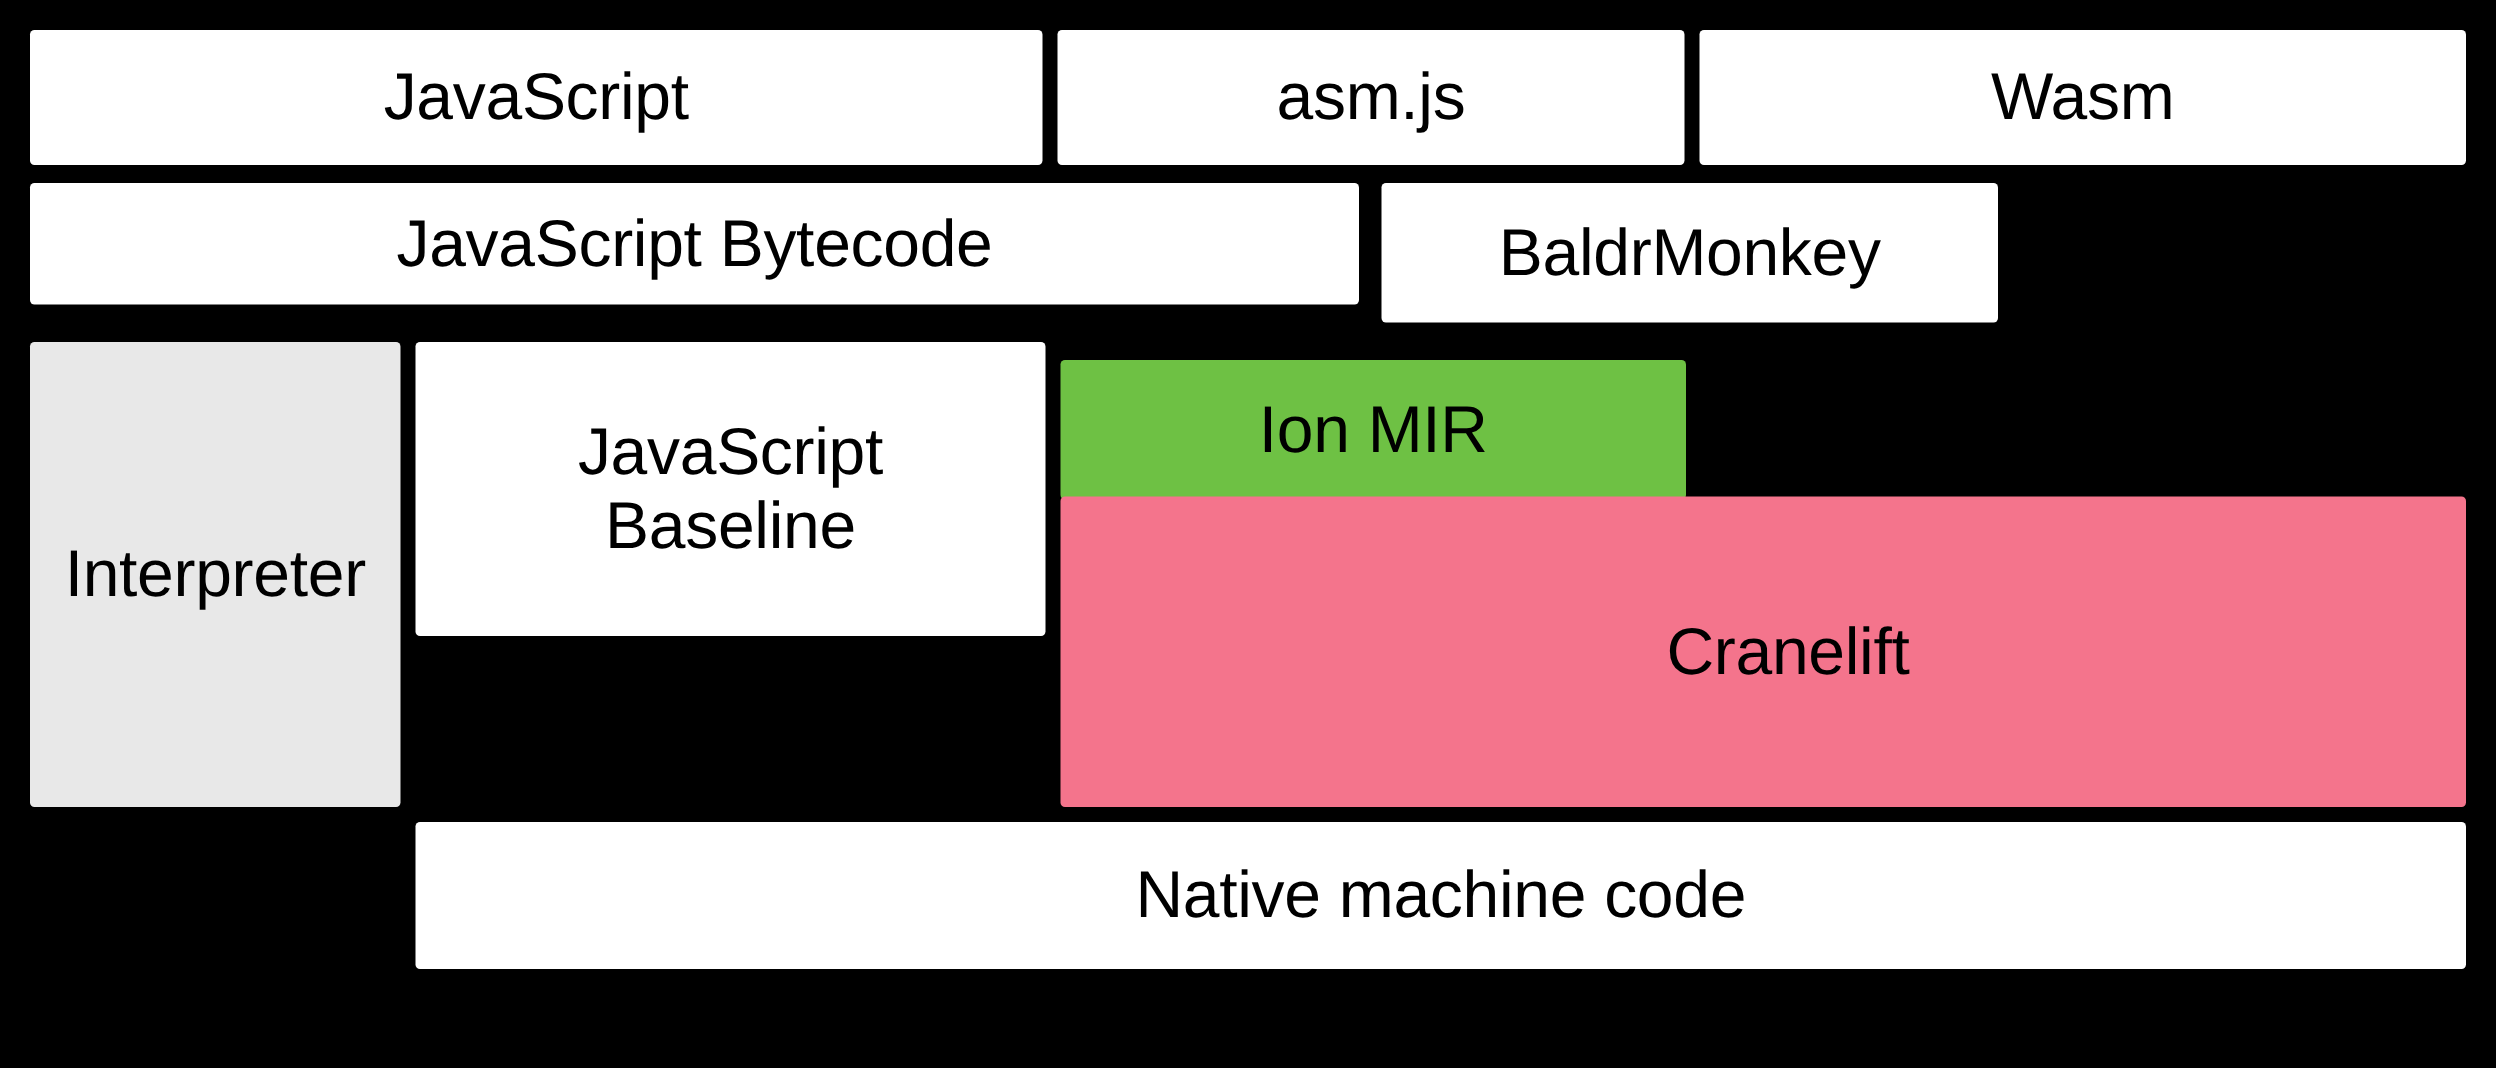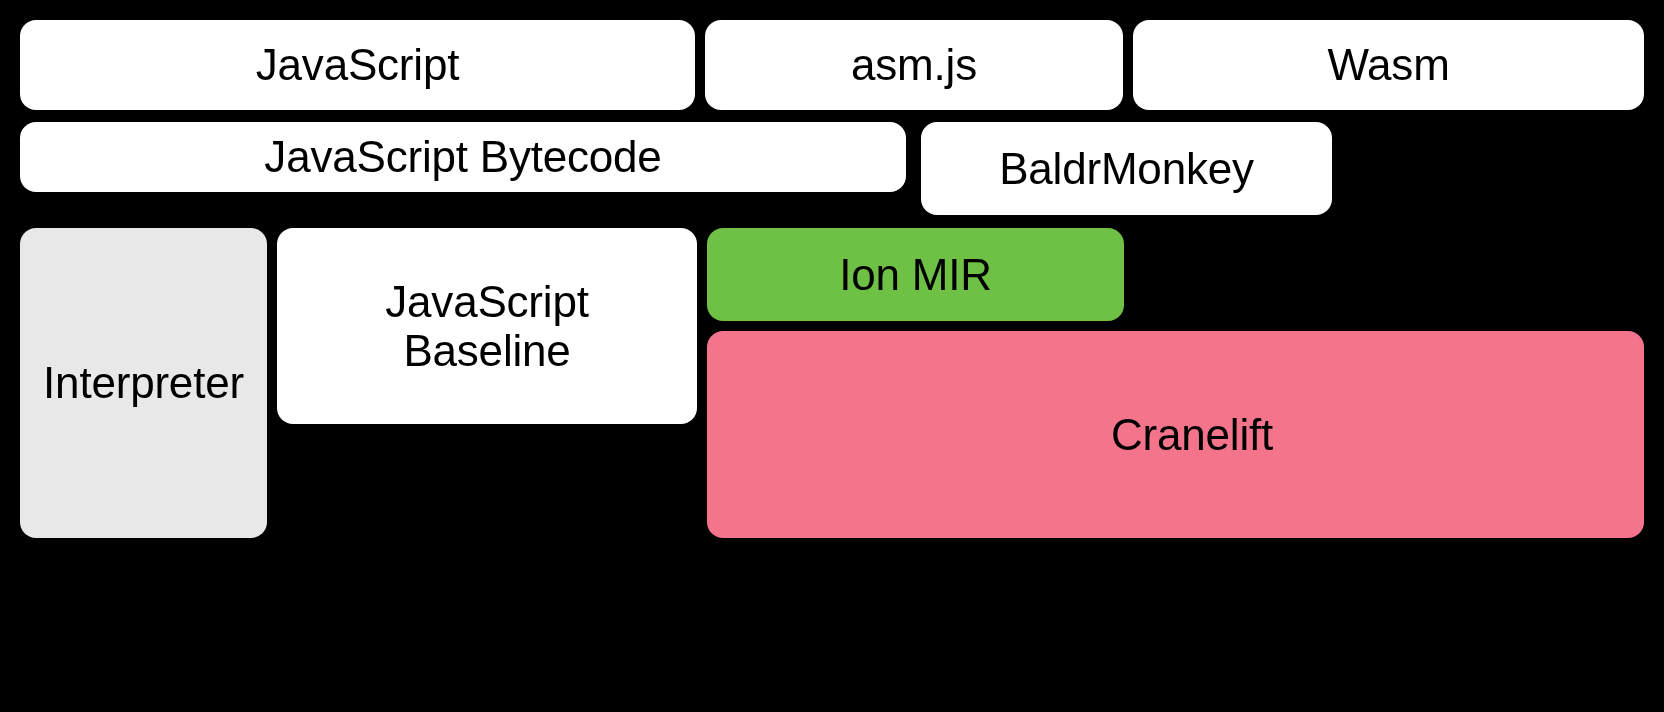--- a/index.html
+++ b/index.html
@@ -15,41 +15,41 @@
     overflow: hidden;
     font-family: "Liberation Sans", sans-serif;
   }
   .box {
     position: absolute;
     box-sizing: border-box;
     display: flex;
     align-items: center;
     justify-content: center;
     text-align: center;
-    border-radius: 16px;
+    border-radius: 3px;
     color: #000000;
     font-size: 44px;
     line-height: 1.12;
     font-weight: 400;
     letter-spacing: -0.2px;
     white-space: pre-line;
     user-select: none;
   }
   .box.white   { background: #ffffff; }
   .box.grey    { background: #e8e8e8; }
-  .box.green   { background: #6ec144; }
+  .box.green   { background: #6ec144; margin-top: 12px; }
   .box.pink    { background: #f4748c; padding-left: 33px; }
 
   
   #b-javascript        { left: 20px;   top: 20px;  width: 675px; height: 90px; }
   #b-asmjs             { left: 705px;  top: 20px;  width: 418px; height: 90px; }
   #b-wasm              { left: 1133px; top: 20px;  width: 511px; height: 90px; }
 
   
-  #b-js-bytecode       { left: 20px;   top: 122px; width: 886px; height: 70px; }
+  #b-js-bytecode       { left: 20px;   top: 122px; width: 886px; height: 81px; }
   #b-baldrmonkey       { left: 921px;  top: 122px; width: 411px; height: 93px; }
 
   
   #b-interpreter       { left: 20px;   top: 228px; width: 247px; height: 310px; }
   #b-js-baseline       { left: 277px;  top: 228px; width: 420px; height: 196px; }
   #b-macro-assembler   { left: 277px;  top: 434px; width: 420px; height: 104px; }
   #b-ion-mir           { left: 707px;  top: 228px; width: 417px; height: 93px; }
   #b-cranelift         { left: 707px;  top: 331px; width: 937px; height: 207px; }
 
   
@@ -73,14 +73,15 @@
   <div class="box grey" id="b-interpreter">Interpreter</div>
 
   <div class="box white" id="b-js-baseline">JavaScript
 Baseline</div>
 
 
   <div class="box green" id="b-ion-mir">Ion MIR</div>
 
   <div class="box pink" id="b-cranelift">Cranelift</div>
 
+  <div class="box white" id="b-native-machine">Native machine code</div>
 
 </div>
 
 </body></html>

